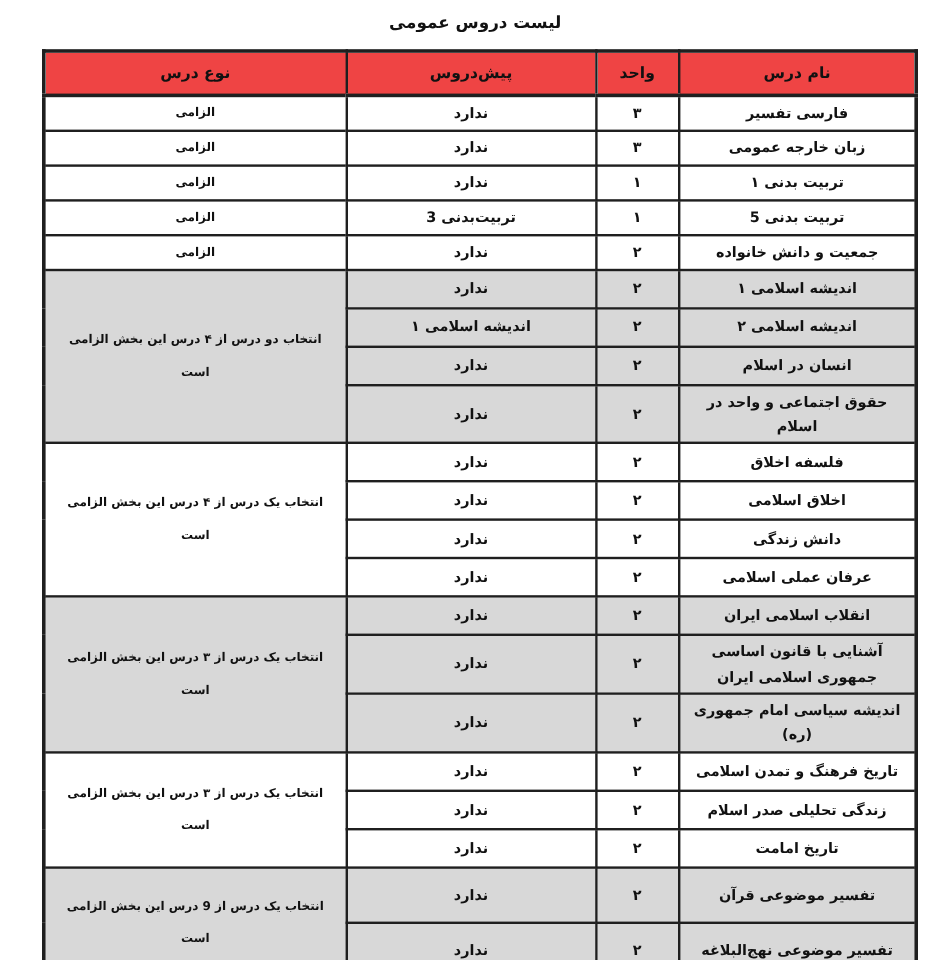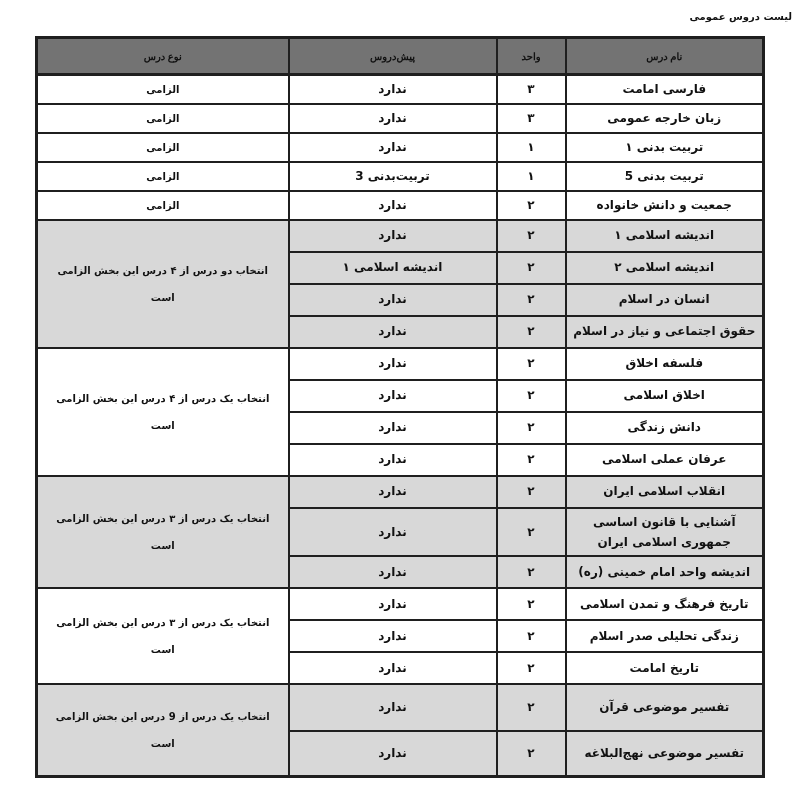--- a/index.html
+++ b/index.html
@@ -10,22 +10,22 @@
     font-family: "DejaVu Sans", sans-serif;
     color: #111111;
   }
   .page {
     width: 792px;
     height: 800px;
     box-sizing: border-box;
     direction: rtl;
   }
   .page-title {
-    text-align: right;
-    font-size: 10px;
+    text-align: center;
+    font-size: 14px;
     font-weight: bold;
     padding-top: 11px;
     margin: 0 0 14px 0;
   }
   table.courses {
     table-layout: fixed;
     border-collapse: collapse;
     width: 727px;
     margin-right: 27px;
     margin-left: 38px;
@@ -37,25 +37,24 @@
   col.c-type   { width: 252px; }
   th, td {
     border: 2px solid #1f1f1f;
     text-align: center;
     vertical-align: middle;
     font-weight: bold;
     padding: 3px 6px;
     overflow: hidden;
   }
   thead th {
-    background: #737373;
-    font-size: 10px;
+    background: #ef4444;
+    font-size: 13px;
     height: 28px;
     border-bottom: 3px solid #1f1f1f;
-    font-family: Liberation Serif, serif;
   }
   td {
     font-size: 12px;
     line-height: 1.7;
   }
   tr.row-s { height: 29px; }
   tr.row-m { height: 32px; }
   tr.shaded td { background: #d8d8d8; }
   td.type-cell { font-size: 10px; }
   td.group-label {
@@ -80,21 +79,21 @@
     <thead>
       <tr>
         <th>نام درس</th>
         <th>واحد</th>
         <th>پیش‌دروس</th>
         <th>نوع درس</th>
       </tr>
     </thead>
     <tbody>
         <tr class="row-s">
-          <td>فارسی امامت</td>
+          <td>فارسی تفسیر</td>
           <td>۳</td>
           <td>ندارد</td>
           <td rowspan="1" class="type-cell">الزامی</td>
         </tr>
         <tr class="row-s">
           <td>زبان خارجه عمومی</td>
           <td>۳</td>
           <td>ندارد</td>
           <td rowspan="1" class="type-cell">الزامی</td>
         </tr>
@@ -126,21 +125,21 @@
           <td>اندیشه اسلامی ۲</td>
           <td>۲</td>
           <td>اندیشه اسلامی ۱</td>
         </tr>
         <tr class="row-m shaded">
           <td>انسان در اسلام</td>
           <td>۲</td>
           <td>ندارد</td>
         </tr>
         <tr class="row-m shaded">
-          <td>حقوق اجتماعی و نیاز در اسلام</td>
+          <td>حقوق اجتماعی و واحد در اسلام</td>
           <td>۲</td>
           <td>ندارد</td>
         </tr>
         <tr class="row-m">
           <td>فلسفه اخلاق</td>
           <td>۲</td>
           <td>ندارد</td>
           <td rowspan="4" class="type-cell group-label">انتخاب یک درس از ۴ درس این بخش الزامی است</td>
         </tr>
         <tr class="row-m">
@@ -163,21 +162,21 @@
           <td>۲</td>
           <td>ندارد</td>
           <td rowspan="3" class="type-cell group-label">انتخاب یک درس از ۳ درس این بخش الزامی است</td>
         </tr>
         <tr class="row-m shaded">
           <td>آشنایی با قانون اساسی جمهوری اسلامی ایران</td>
           <td>۲</td>
           <td>ندارد</td>
         </tr>
         <tr class="row-m shaded">
-          <td>اندیشه واحد امام خمینی (ره)</td>
+          <td>اندیشه سیاسی امام جمهوری (ره)</td>
           <td>۲</td>
           <td>ندارد</td>
         </tr>
         <tr class="row-m">
           <td>تاریخ فرهنگ و تمدن اسلامی</td>
           <td>۲</td>
           <td>ندارد</td>
           <td rowspan="3" class="type-cell group-label">انتخاب یک درس از ۳ درس این بخش الزامی است</td>
         </tr>
         <tr class="row-m">

